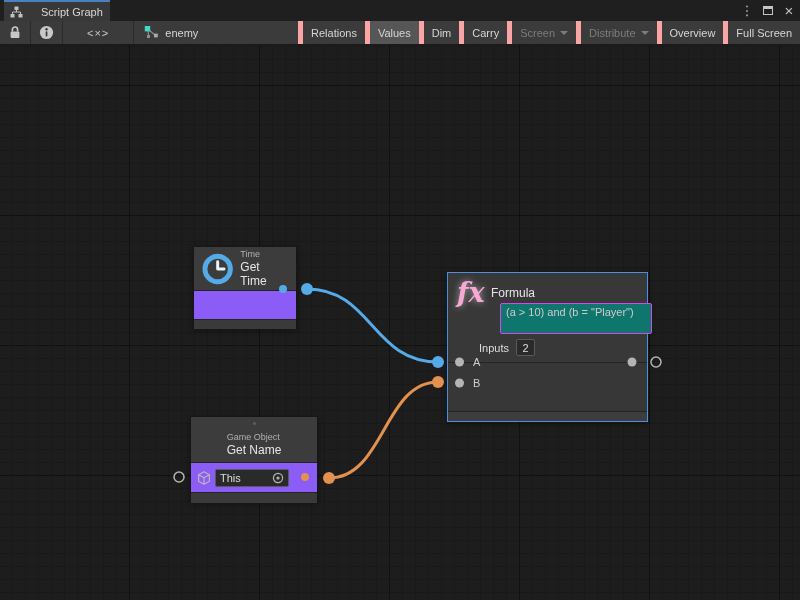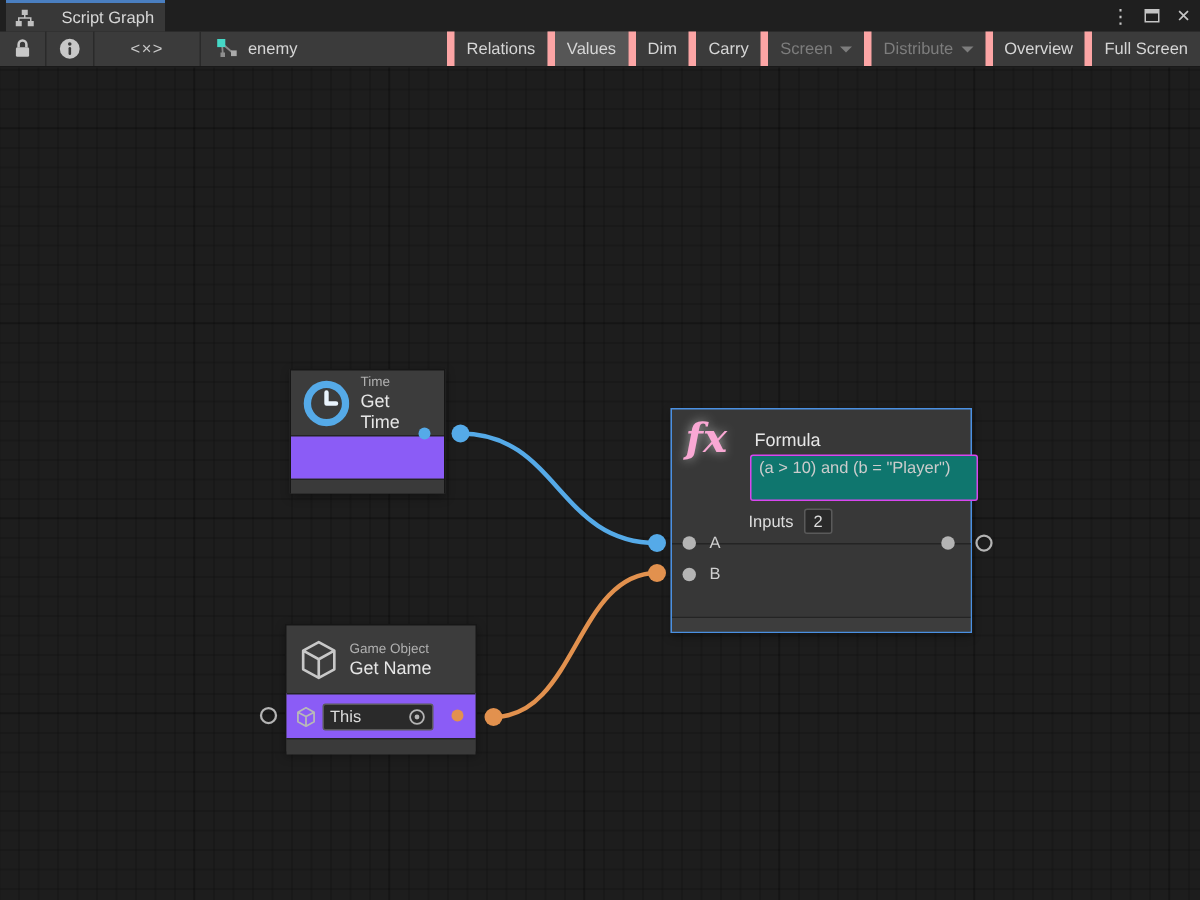--- a/index.html
+++ b/index.html
@@ -59,37 +59,37 @@
   #node-time { left:193px; top:201px; width:104px; height:83px; }
   #node-time .node-header { height:43px; }
   #node-time .node-body { height:29px; }
   #node-time .node-footer { height:10px; }
 
   
   #node-formula { left:447px; top:227px; width:201px; height:150px; background:#383838; }
   #node-formula .fm-header { position:relative; height:89px; padding:6px 8px; }
   .fx-glyph { position:absolute; left:9px; top:4px; font-family:"DejaVu Serif", serif; font-style:italic;
     font-weight:bold; font-size:27px; color:#f9a8d4; text-shadow:0 0 7px rgba(255,255,255,0.55); }
-  #node-formula .fm-title { position:absolute; left:55px; top:13px; font-size:12px; color:#e6e6e6; }
+  #node-formula .fm-title { position:absolute; left:43px; top:13px; font-size:12px; color:#e6e6e6; }
   .formula-field { position:absolute; left:52px; top:30px; width:152px; height:31px;
     background:#0f766e; border:1px solid #d946ef; border-radius:2px; padding:1px 5px;
     font-size:11px; line-height:14px; color:#cccccc; overflow:hidden; }
-  .inputs-row { position:absolute; left:51px; top:66px; display:flex; align-items:center; gap:7px; }
+  .inputs-row { position:absolute; left:31px; top:66px; display:flex; align-items:center; gap:7px; }
   .inputs-label { font-size:11px; color:#dddddd; }
   .inputs-box { width:19px; height:17px; background:#2a2a2a; border:1px solid #5a5a5a; border-radius:2px;
     font-size:11px; color:#dddddd; display:flex; align-items:center; justify-content:center; }
   .fm-ports { height:49px; background:#373737; border-top:1px solid #242424; position:relative; }
   .port-label { position:absolute; font-size:11px; color:#cfcfcf; }
   #port-label-a { left:25px; top:-7px; }
   #port-label-b { left:25px; top:14px; }
   #node-formula .node-footer { height:10px; background:#3d3d3d; }
 
   
   #node-go { left:190px; top:371px; width:128px; height:86px; }
-  #node-go .node-header { height:45px; }
+  #node-go .node-header { height:45px;flex-direction:column; }
   #node-go .node-body { height:30px; display:flex; align-items:center; padding:0 6px; gap:4px; }
   #node-go .node-footer { height:11px; }
   .this-field { width:74px; height:18px; background:#2a2a2a; border:1px solid #5a5a5a; border-radius:2px;
     display:flex; align-items:center; padding:0 4px; gap:4px; }
   .this-text { font-size:11px; color:#dddddd; flex:1; }
 
   
   #wire-overlay { position:absolute; left:0; top:45px; width:800px; height:555px; z-index:5; pointer-events:none; }
 </style>
 </head>

